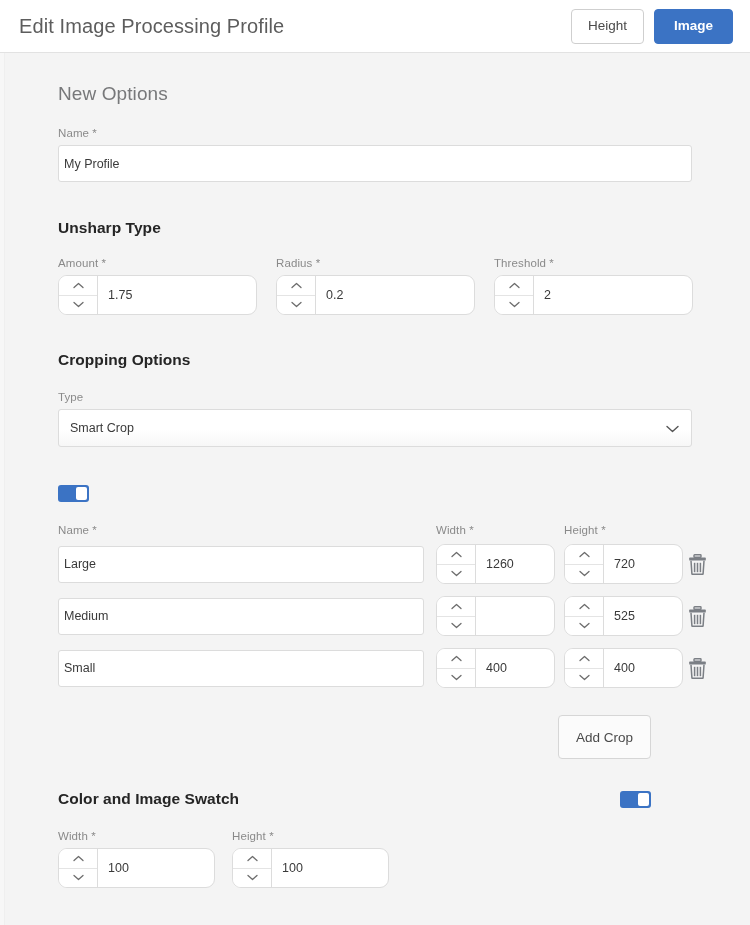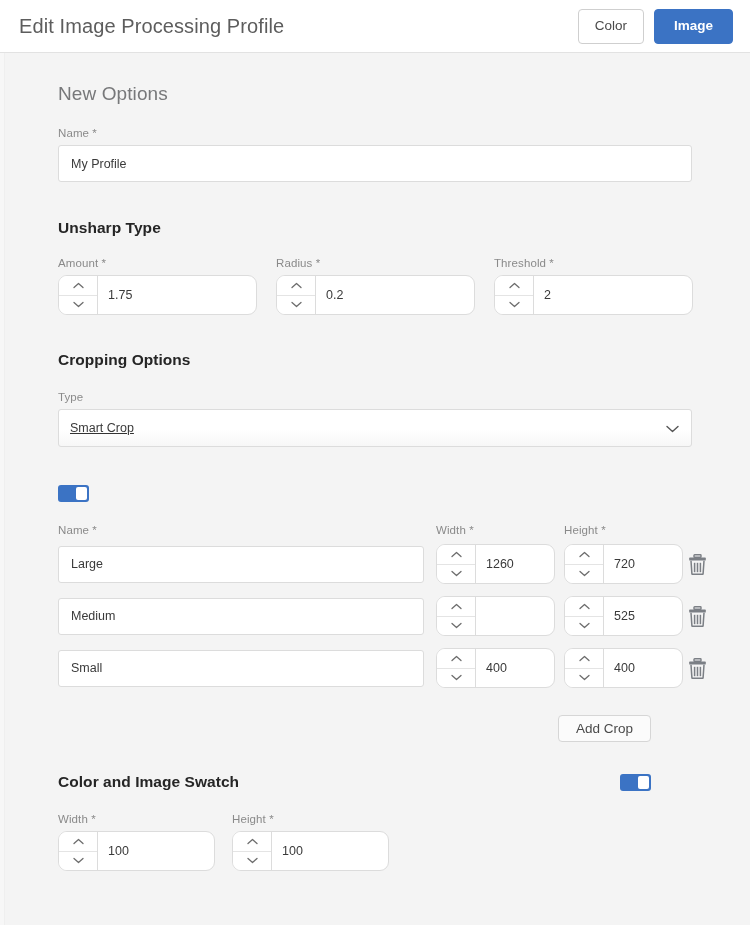--- a/index.html
+++ b/index.html
@@ -115,21 +115,21 @@
   
   .text-input {
     width: 100%;
     height: 37px;
     background: #ffffff;
     border: 1px solid #dcdcdc;
     border-radius: 3px;
     font-family: "Liberation Sans", sans-serif;
     font-size: 12.5px;
     color: #3a3a3a;
-    padding: 0 12px;
+    padding: 0 5px;
     outline: none;
   }
 
   
   .stepper {
     display: flex;
     height: 40px;
     border: 1px solid #dcdcdc;
     border-radius: 9px;
     background: #ffffff;
@@ -158,21 +158,21 @@
     border: none;
     outline: none;
     background: transparent;
     font-family: "Liberation Sans", sans-serif;
     font-size: 12.5px;
     color: #3a3a3a;
     padding: 0 10px;
   }
 
   
-  .select-wrap { position: relative; text-decoration: underline; }
+  .select-wrap { position: relative; }
   .select-box {
     width: 100%;
     height: 38px;
     background: linear-gradient(to bottom, #ffffff 0%, #ffffff 55%, #f7f7f7 100%);
     border: 1px solid #dcdcdc;
     border-radius: 3px;
     display: flex;
     align-items: center;
     padding: 0 11px;
     font-size: 12.5px;
@@ -234,21 +234,21 @@
     width: 28px;
     height: 28px;
   }
 
   .addcrop-row {
     display: flex;
     justify-content: flex-end;
     padding-right: 41px;
   }
   .btn-addcrop {
-    height: 27px;
+    height: 44px;
     padding: 0 17px;
     background: #fbfbfb;
     border: 1px solid #d6d6d6;
     border-radius: 4px;
     font-size: 13.5px;
     color: #4a4a4a;
     cursor: pointer;
     font-family: "Liberation Sans", sans-serif;
   }
 
@@ -258,21 +258,21 @@
   }
   .swatch-col { width: 157px; flex: 0 0 157px; }
   .swatch-gap { width: 17px; flex: 0 0 17px; }
 </style>
 </head>
 <body>
 
 <div class="appbar">
   <div class="appbar-title">Edit Image Processing Profile</div>
   <div class="appbar-actions">
-    <button class="btn btn-cancel">Color</button>
+    <button class="btn btn-cancel">Height</button>
     <button class="btn btn-save">Image</button>
   </div>
 </div>
 
 <div class="page">
   <div class="edge-strip"></div>
 
   <div class="content">
 
     <div class="profile-heading">New Options</div>

